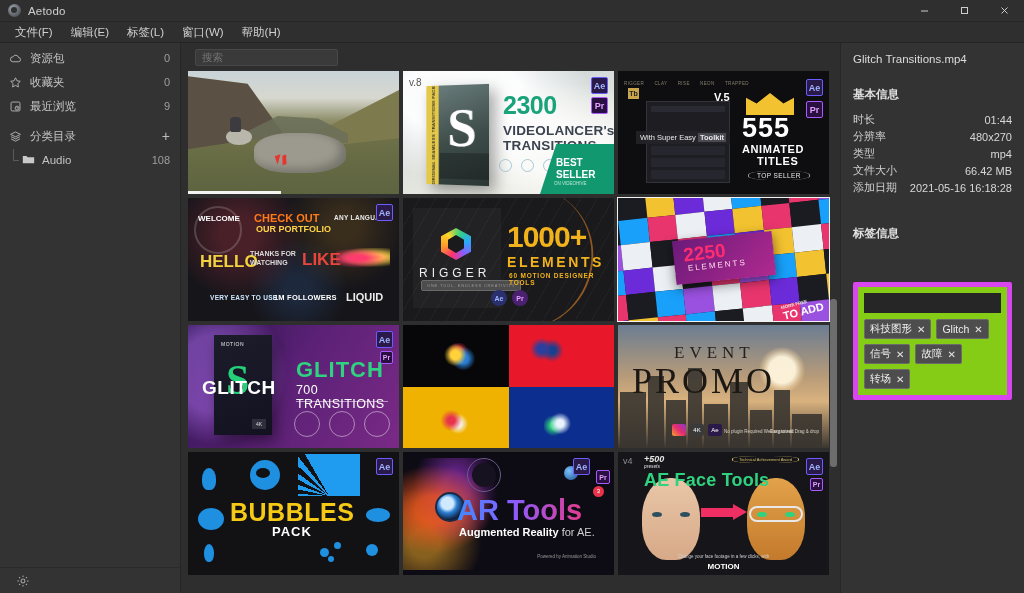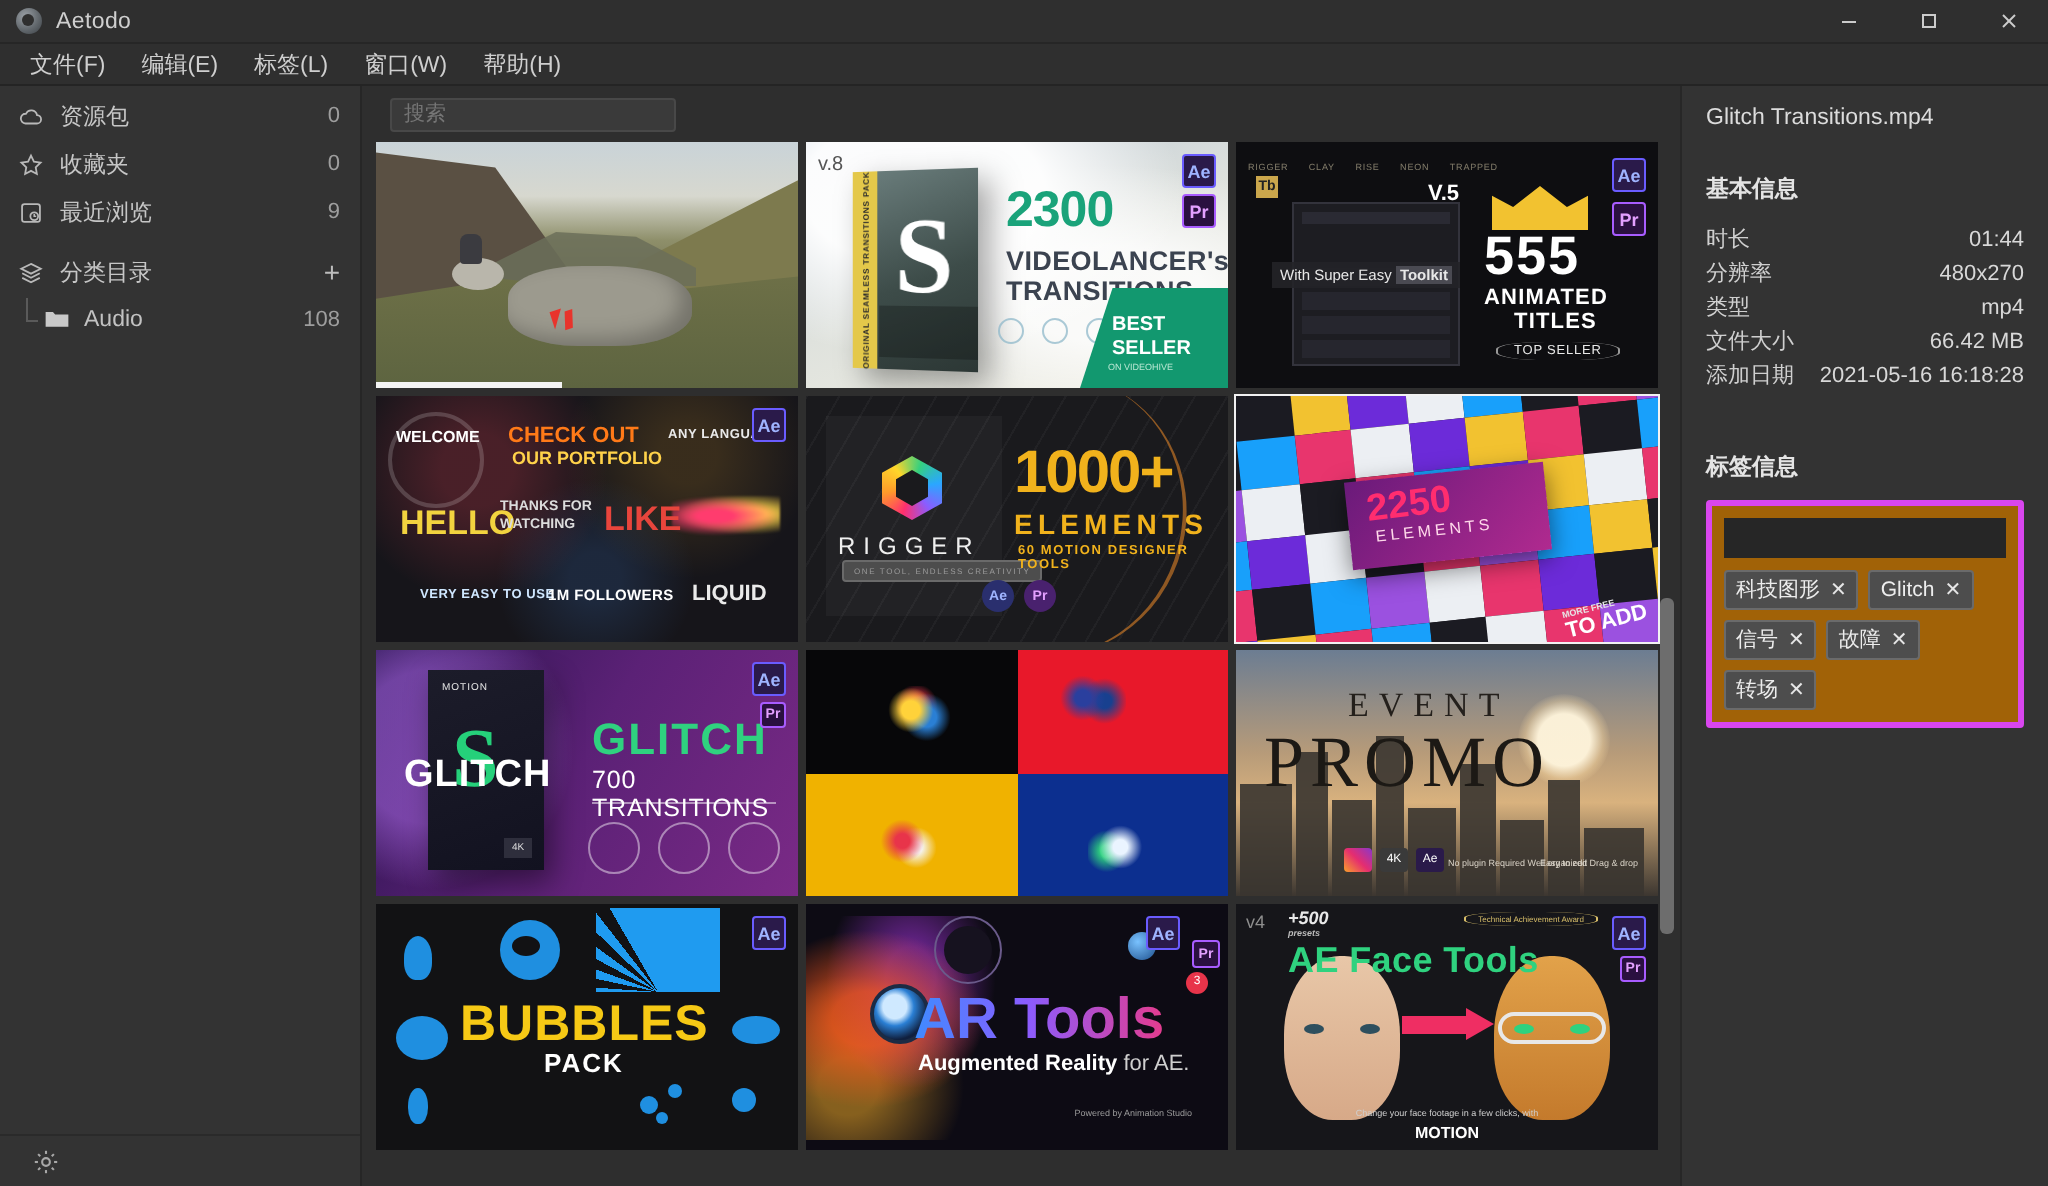--- a/index.html
+++ b/index.html
@@ -376,21 +376,21 @@
   .rightpanel {
     width: 184px; flex: 0 0 184px; background: #333333; border-left: 1px solid #272727;
     display:flex; flex-direction:column; padding: 0 12px;
   }
   .file-title { font-size: 11.5px; color:#dcdcdc; margin-top: 10px; margin-bottom: 22px; }
   .section-title { font-size: 11.5px; font-weight: bold; color:#e4e4e4; margin-bottom: 9px;}
   .info-row { display:flex; font-size:11px; color:#c8c8c8; height:17px; align-items:center;}
   .info-row .k { color:#cfcfcf; }
   .info-row .v { margin-left:auto; color:#d8d8d8;}
   .tags-title { margin-top: 30px; }
-  .tag-box { background:#a16207; border:3px solid #d946ef; border-radius:2px; padding:6px; min-height:74px;}
+  .tag-box { background:#84cc16; border:5px solid #d946ef; border-radius:2px; padding:6px; min-height:74px;margin-top:32px;}
   .tag-input { width:100%; height:20px; background:#262626; border:none; outline:none; margin-bottom:6px; }
   .tag-list { display:flex; flex-wrap:wrap; gap:5px; }
   .tag {
     display:flex; align-items:center; gap:5px; background:#4d4d4d; border:1px solid #6a6a6a;
     border-radius:2px; padding:2px 5px; font-size:10.5px; color:#ededed;
   }
   .tag .x { font-size:10px; color:#e6e6e6; }
   .gear { margin-left:8px; width:14px; height:14px; }
 </style>
 </head>

